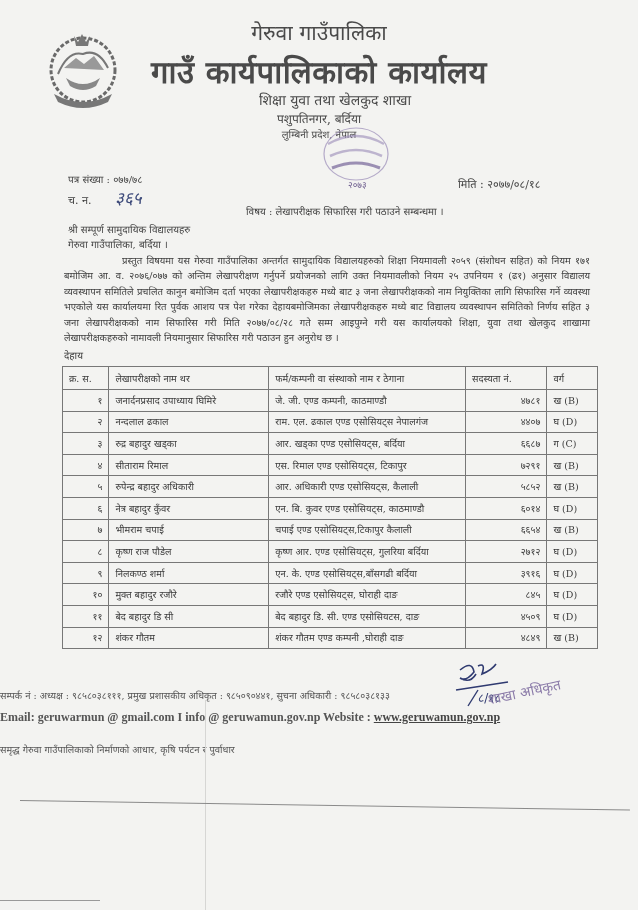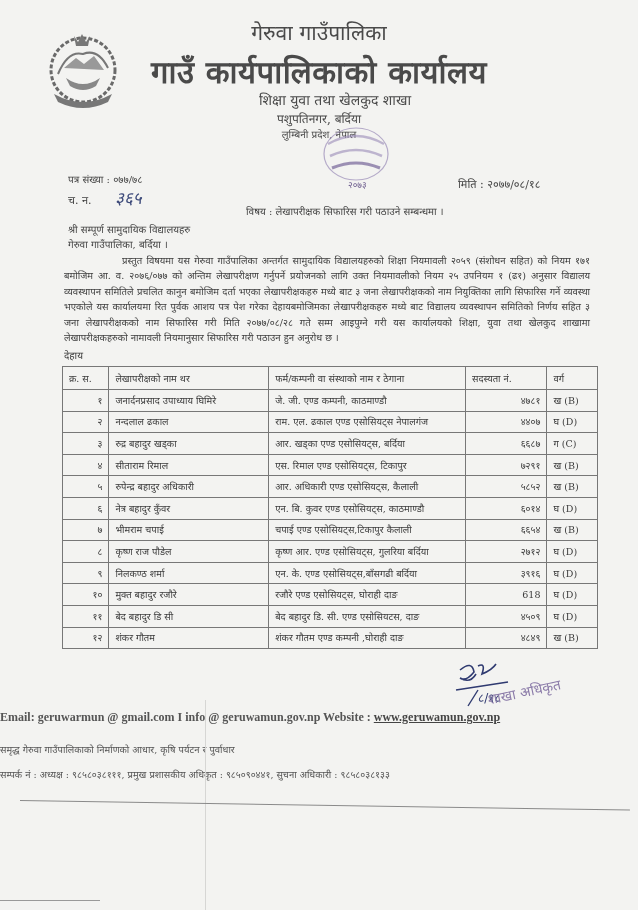--- a/index.html
+++ b/index.html
@@ -56,21 +56,21 @@
   .signature {
     position: absolute; left: 452px; top: 660px; width: 130px; height: 50px;
   }
   .sig-label {
     position: absolute; left: 487px; top: 682px; font-size: 14px; color: #8a7aa8;
     transform: rotate(-12deg); font-family: "DejaVu Sans", sans-serif;
   }
   .footer { position: absolute; left: 0; width: 638px; text-align: left; }
   .f-email { top: 710px; font-size: 12px; font-weight: bold; color: #555; font-family: "Liberation Serif", serif; }
   .f-email .web { text-decoration: underline; color: #444; }
-  .f-contact { top: 768px; font-size: 9.5px; color: #555; }
+  .f-contact { top: 689px; font-size: 9.5px; color: #555; }
   .f-motto { top: 743px; font-size: 9.5px; color: #555; }
   .scan-line1 { position: absolute; left: 20px; top: 800px; width: 610px; height: 1px; background: #8a8a8a; transform: rotate(0.9deg); transform-origin: left; }
   .scan-vert { position: absolute; left: 205px; top: 700px; width: 1px; height: 210px; background: #d6d6d4; }
   .scan-line2 { position: absolute; left: 0; top: 900px; width: 100px; height: 1px; background: #999; }
 </style>
 </head>
 <body>
 
 <div class="page">
 
@@ -189,21 +189,21 @@
           <td class="c-sn">९</td>
           <td class="c-name">निलकण्ठ शर्मा</td>
           <td class="c-firm">एन. के. एण्ड एसोसियट्स,बाँसगढी बर्दिया</td>
           <td class="c-mem">३९१६</td>
           <td class="c-grade">घ (D)</td>
         </tr>
         <tr>
           <td class="c-sn">१०</td>
           <td class="c-name">मुक्त बहादुर रजौरे</td>
           <td class="c-firm">रजौरे एण्ड एसोसियट्स, घोराही दाङ</td>
-          <td class="c-mem">618</td>
+          <td class="c-mem">८४५</td>
           <td class="c-grade">घ (D)</td>
         </tr>
         <tr>
           <td class="c-sn">११</td>
           <td class="c-name">बेद बहादुर डि सी</td>
           <td class="c-firm">बेद बहादुर डि. सी. एण्ड एसोसियटस, दाङ</td>
           <td class="c-mem">४५०९</td>
           <td class="c-grade">घ (D)</td>
         </tr>
         <tr>

